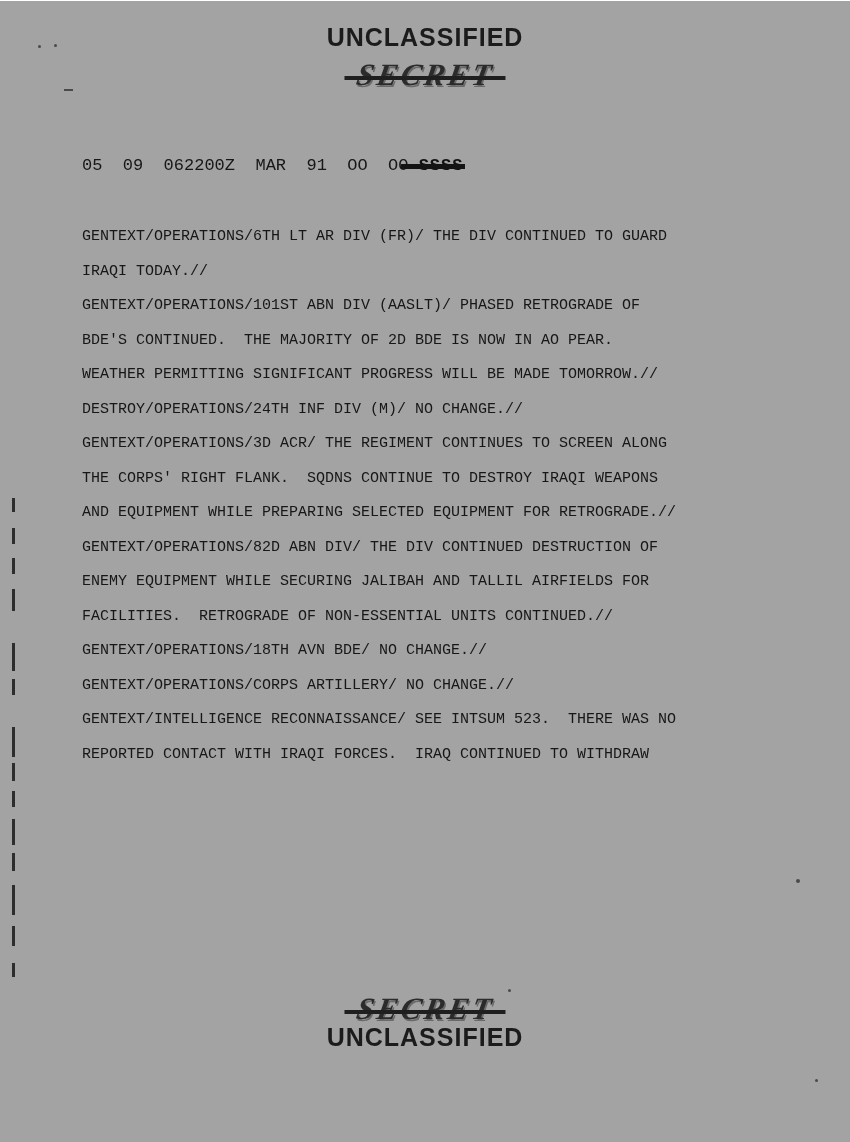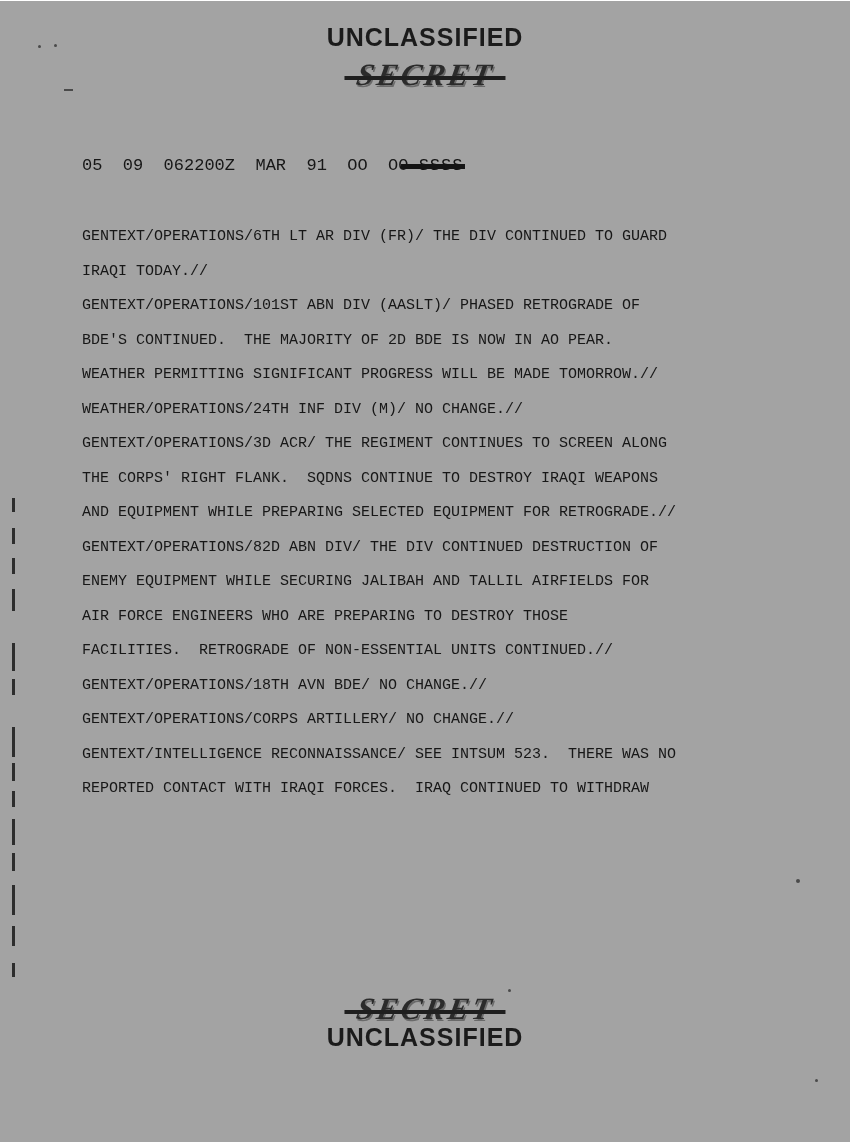--- a/index.html
+++ b/index.html
@@ -60,21 +60,21 @@
   .stamp-bottom { top: 990px; }
   .dtg {
     position: absolute;
     left: 82px;
     top: 155px;
     font-size: 17px;
     white-space: pre;
   }
   .redacted {
     position: relative;
-    font-weight: normal;
+    font-weight: bold;
     letter-spacing: 1px;
     color: #101010;
   }
   .redacted::after {
     content: "";
     position: absolute;
     left: -18px;
     right: -2px;
     top: 42%;
     height: 5px;
@@ -118,27 +118,26 @@
   </div>
 
   <div class="dtg"><span>05  09  062200Z  MAR  91  OO  OO </span><span class="redacted">SSSS</span></div>
 
   <div class="body-text">
     <div class="line">GENTEXT/OPERATIONS/6TH LT AR DIV (FR)/ THE DIV CONTINUED TO GUARD</div>
     <div class="line">IRAQI TODAY.//</div>
     <div class="line">GENTEXT/OPERATIONS/101ST ABN DIV (AASLT)/ PHASED RETROGRADE OF</div>
     <div class="line">BDE'S CONTINUED.  THE MAJORITY OF 2D BDE IS NOW IN AO PEAR.</div>
     <div class="line">WEATHER PERMITTING SIGNIFICANT PROGRESS WILL BE MADE TOMORROW.//</div>
-    <div class="line">WEATHER/OPERATIONS/24TH INF DIV (M)/ NO CHANGE.//</div>
+    <div class="line">DESTROY/OPERATIONS/24TH INF DIV (M)/ NO CHANGE.//</div>
     <div class="line">GENTEXT/OPERATIONS/3D ACR/ THE REGIMENT CONTINUES TO SCREEN ALONG</div>
     <div class="line">THE CORPS' RIGHT FLANK.  SQDNS CONTINUE TO DESTROY IRAQI WEAPONS</div>
     <div class="line">AND EQUIPMENT WHILE PREPARING SELECTED EQUIPMENT FOR RETROGRADE.//</div>
     <div class="line">GENTEXT/OPERATIONS/82D ABN DIV/ THE DIV CONTINUED DESTRUCTION OF</div>
     <div class="line">ENEMY EQUIPMENT WHILE SECURING JALIBAH AND TALLIL AIRFIELDS FOR</div>
-    <div class="line">AIR FORCE ENGINEERS WHO ARE PREPARING TO DESTROY THOSE</div>
     <div class="line">FACILITIES.  RETROGRADE OF NON-ESSENTIAL UNITS CONTINUED.//</div>
     <div class="line">GENTEXT/OPERATIONS/18TH AVN BDE/ NO CHANGE.//</div>
     <div class="line">GENTEXT/OPERATIONS/CORPS ARTILLERY/ NO CHANGE.//</div>
     <div class="line">GENTEXT/INTELLIGENCE RECONNAISSANCE/ SEE INTSUM 523.  THERE WAS NO</div>
     <div class="line">REPORTED CONTACT WITH IRAQI FORCES.  IRAQ CONTINUED TO WITHDRAW</div>
   </div>
 
   <div class="bar" style="top:497px; height:14px;"></div>
   <div class="bar" style="top:527px; height:16px;"></div>
   <div class="bar" style="top:557px; height:16px;"></div>

